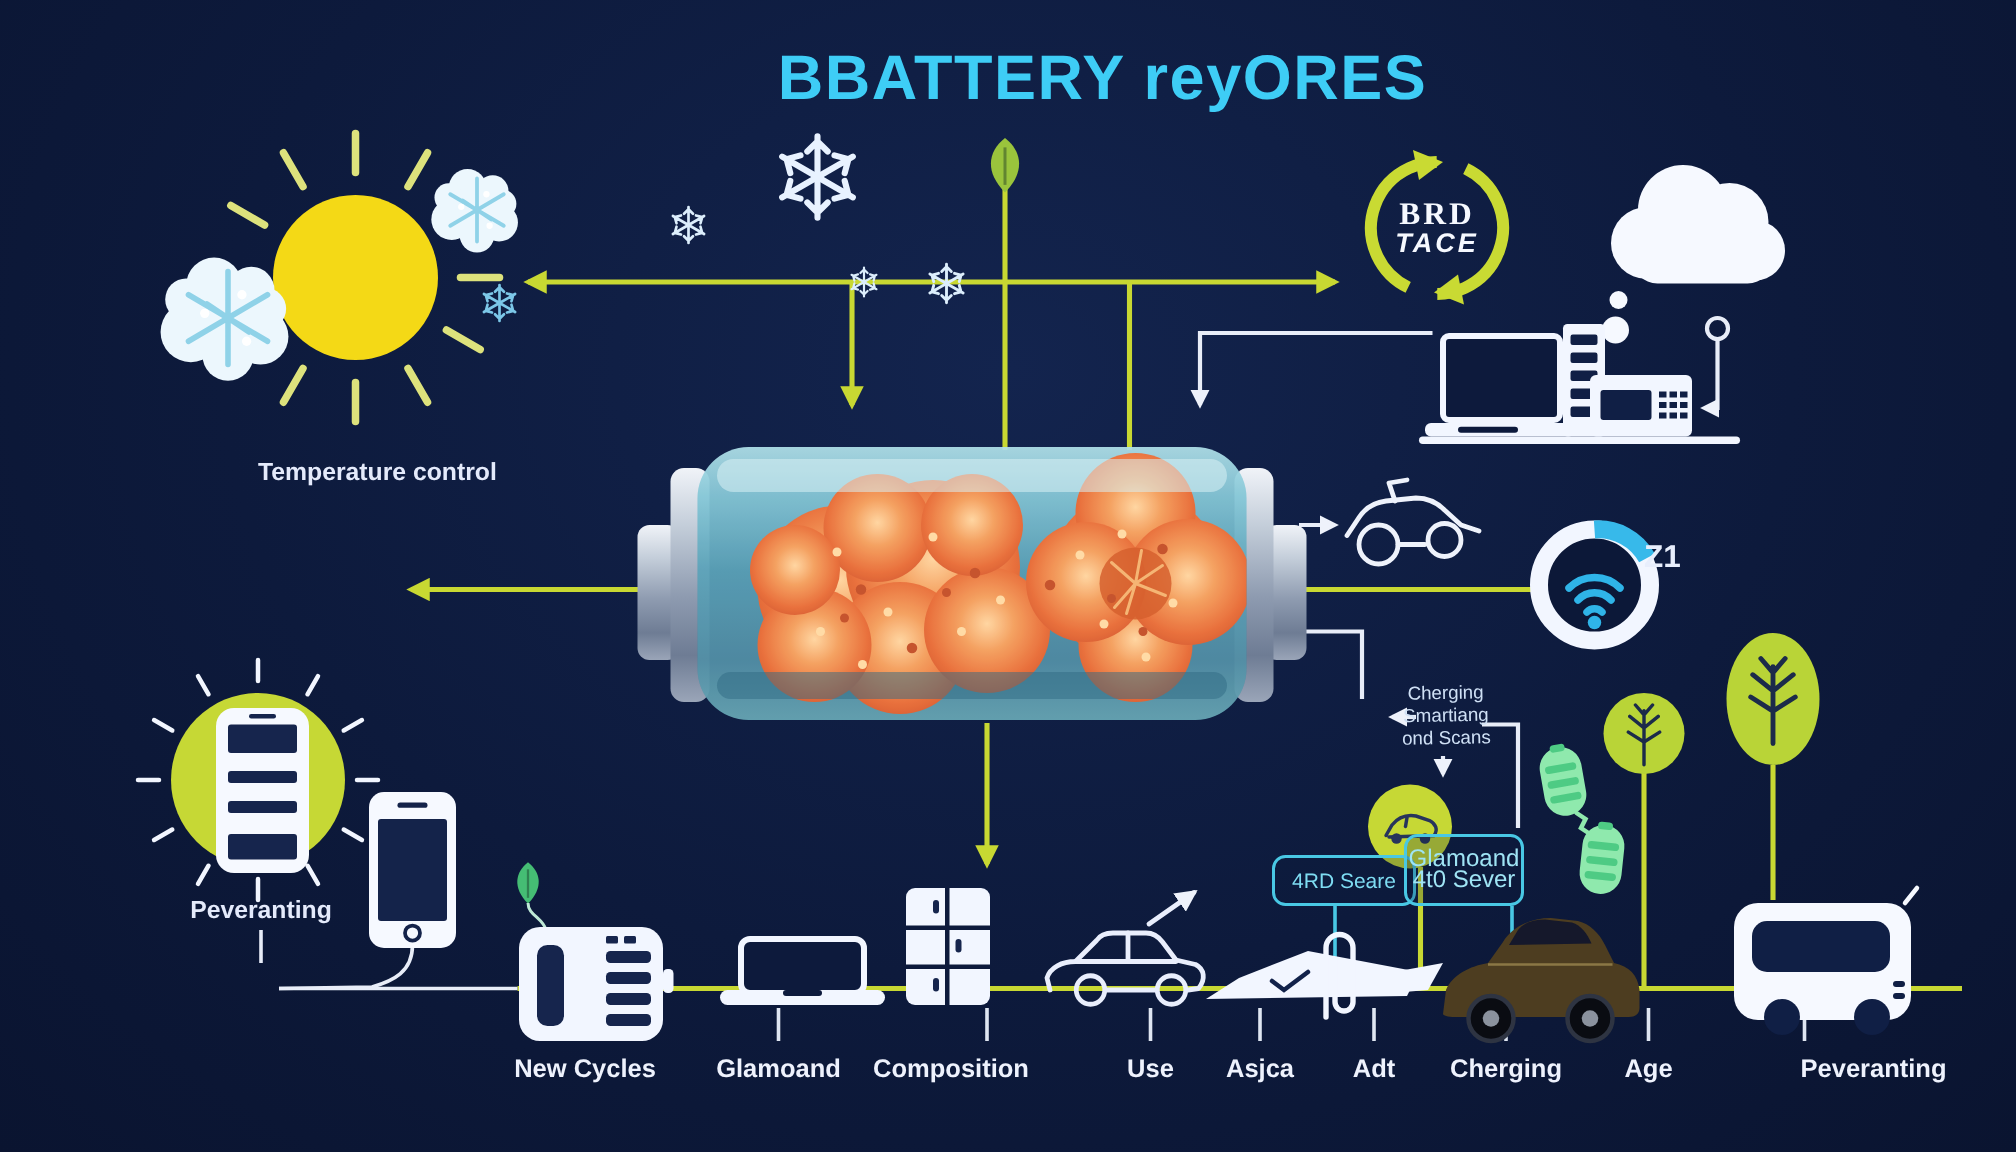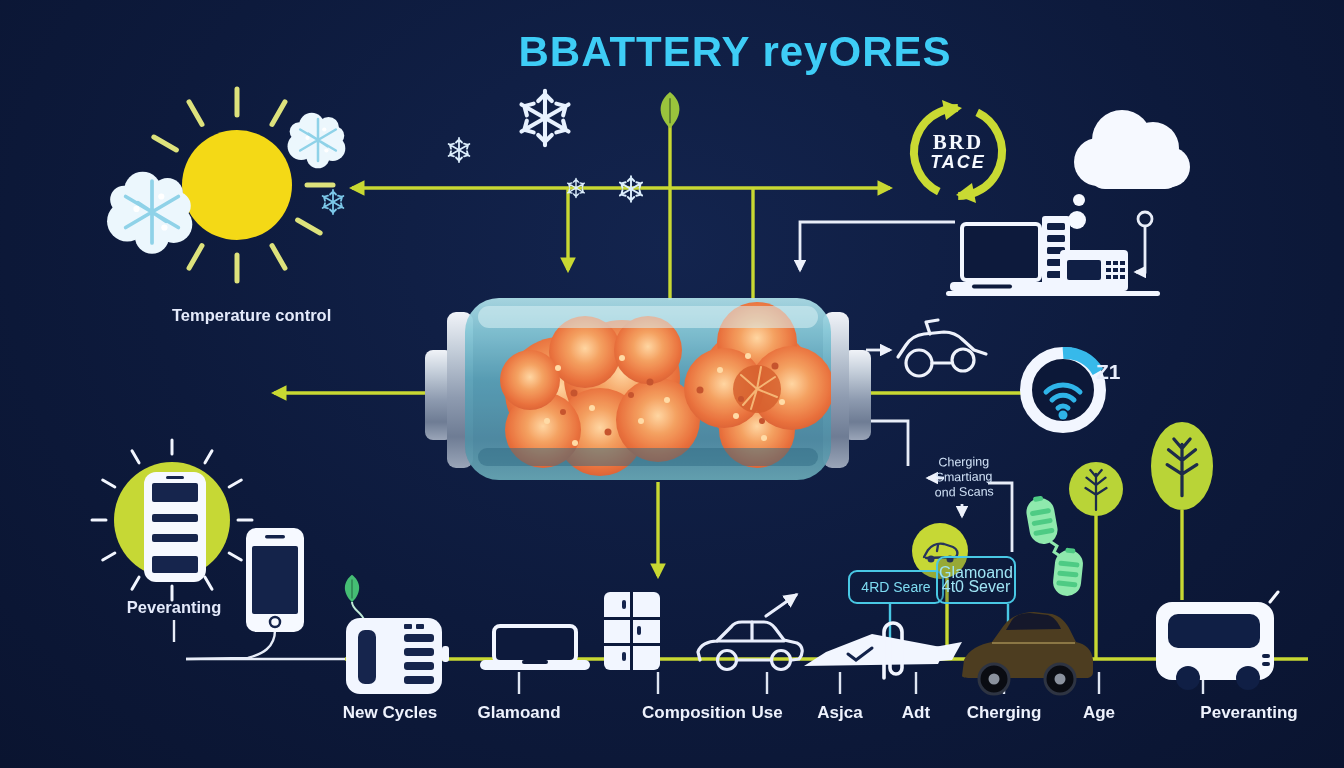--- a/index.html
+++ b/index.html
@@ -474,21 +474,21 @@
     <div>4RD Seare</div>
   </div>
 
   <div class="badge" style="left:936px;top:556px;width:76px;height:44px;font-size:16px;line-height:14px;color:#9fe4f4;">
     <div>Glamoand</div>
     <div>4t0 Sever</div>
   </div>
 
   <div class="axis" style="left:390px;">New Cycles</div>
   <div class="axis" style="left:519px;">Glamoand</div>
-  <div class="axis" style="left:694px;">Composition</div>
+  <div class="axis" style="left:634px;">Composition</div>
   <div class="axis" style="left:767px;">Use</div>
   <div class="axis" style="left:840px;">Asjca</div>
   <div class="axis" style="left:916px;">Adt</div>
   <div class="axis" style="left:1004px;">Cherging</div>
   <div class="axis" style="left:1099px;">Age</div>
   <div class="axis" style="left:1249px;">Peveranting</div>
 
 </div>
 
 </body></html>

